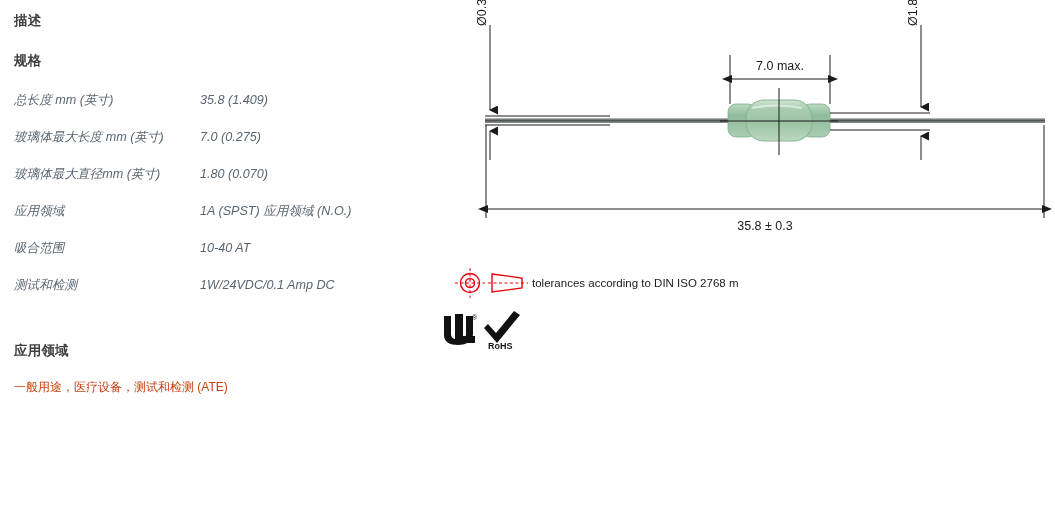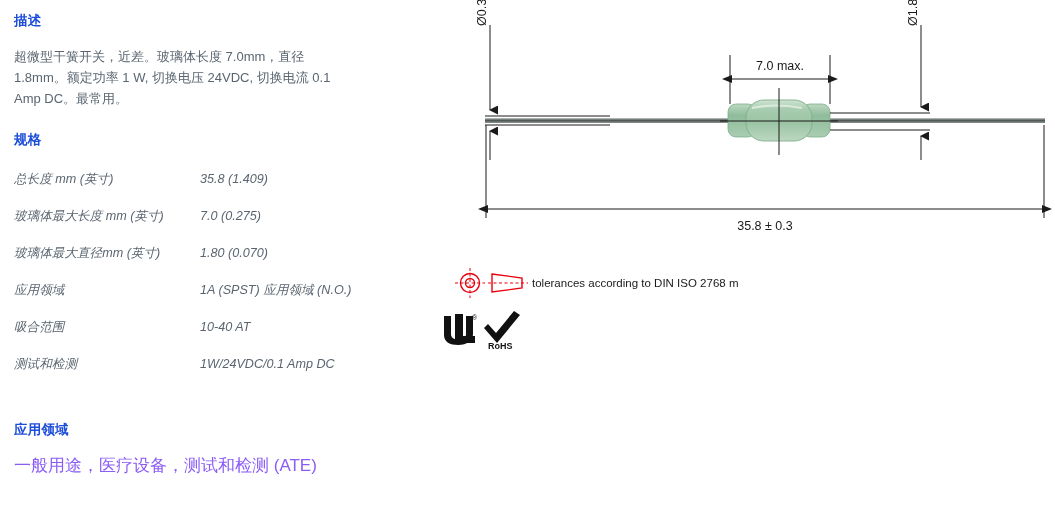--- a/index.html
+++ b/index.html
@@ -21,38 +21,38 @@
     left: 0;
     top: 0;
     width: 420px;
     height: 524px;
     padding: 8px 0 0 14px;
     box-sizing: border-box;
   }
   .section-heading {
     font-size: 13.5px;
     font-weight: bold;
-    color: #1d4ed8;
+    color: #404040;
     letter-spacing: 0.2px;
   }
   #description-heading { margin-top: 4px; }
   #description-body {
     margin-top: 16px;
     font-size: 13px;
     line-height: 21px;
     color: #5a6570;
     width: 345px;
   }
   #spec-heading { margin-top: 22px; }
   #applications-heading { margin-top: 28px; }
   #applications-body {
     margin-top: 17px;
-    font-size: 17px;
+    font-size: 12px;
     line-height: 20px;
-    color: #8b5cf6;
+    color: #c2410c;
   }
 
   
   #spec-table {
     margin-top: 22px;
     border-collapse: collapse;
     width: 372px;
     table-layout: fixed;
     font-style: italic;
   }
@@ -113,21 +113,20 @@
     fill: #111;
   }
 </style>
 </head>
 <body>
 
 <div id="left-column">
 
   <div class="section-heading" id="description-heading">描述</div>
 
-  <div id="description-body">超微型干簧开关，近差。玻璃体长度 7.0mm，直径 1.8mm。额定功率 1 W, 切换电压 24VDC, 切换电流 0.1 Amp DC。最常用。</div>
 
   <div class="section-heading" id="spec-heading">规格</div>
 
   <table id="spec-table">
     <tbody>
       <tr>
         <td class="spec-label">总长度 mm (英寸)</td>
         <td class="spec-value">35.8 (1.409)</td>
       </tr>
       <tr>

